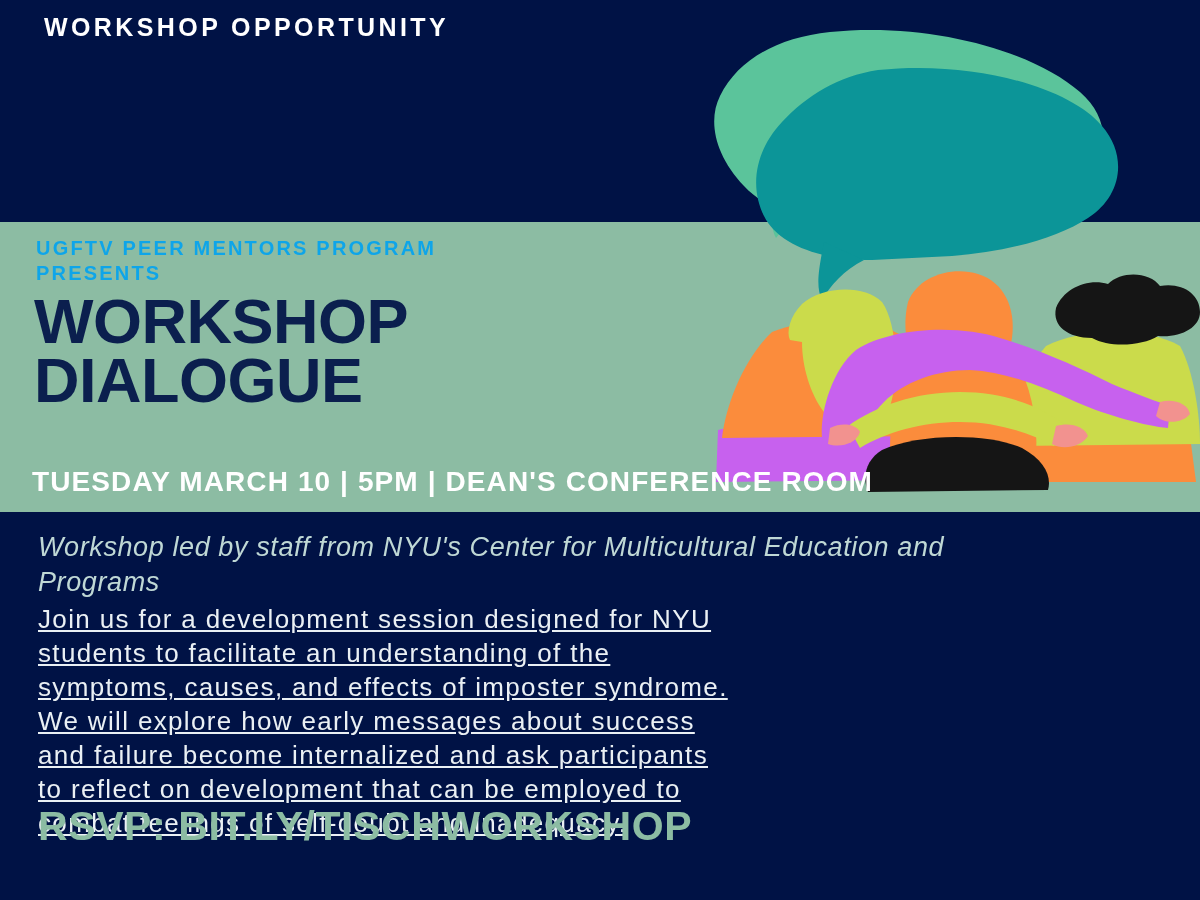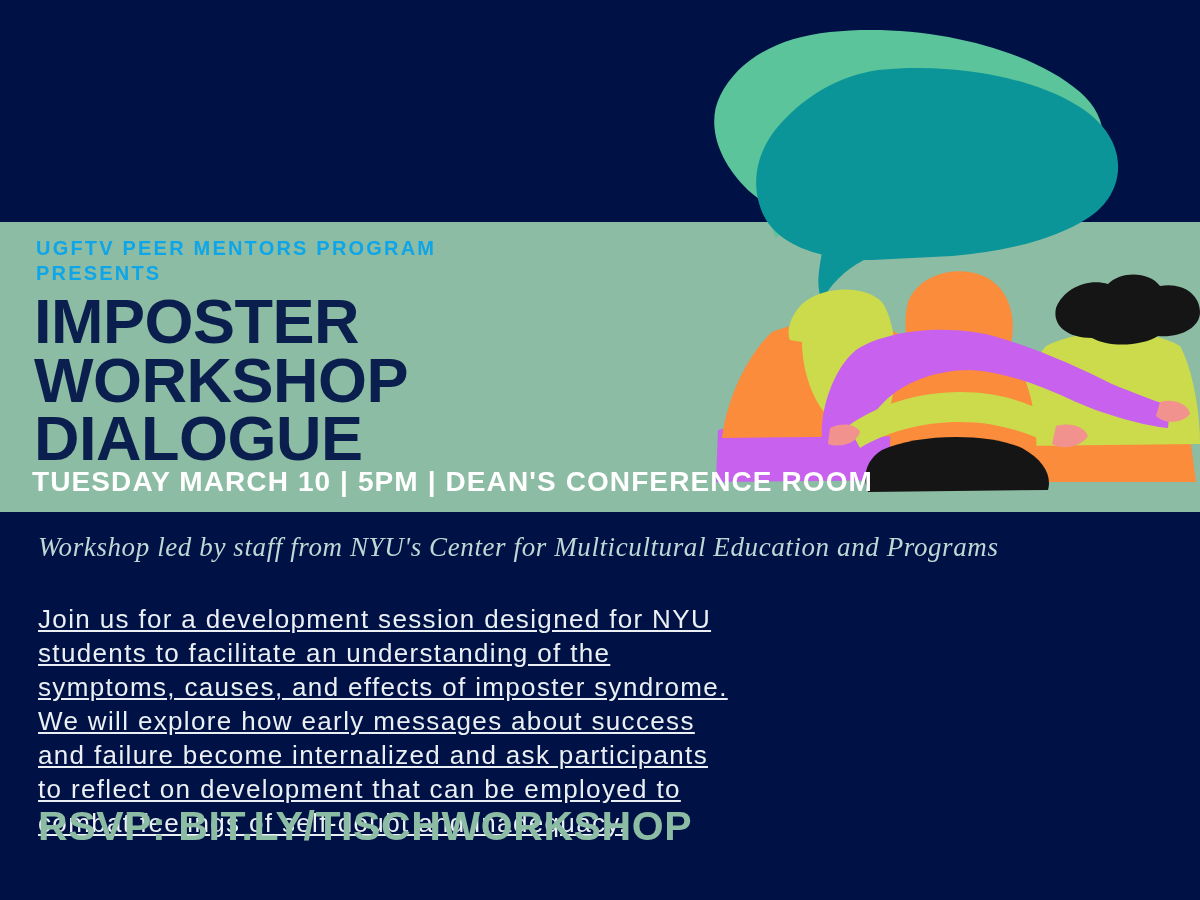--- a/index.html
+++ b/index.html
@@ -91,21 +91,20 @@
   .ledby {
     position: absolute;
     left: 38px; top: 530px;
     width: 1030px;
     color: #BFD8D5;
     font-size: 27px;
     font-style: italic;
     font-weight: 400;
     line-height: 1.3;
     letter-spacing: 0.6px;
-    font-family: Liberation Serif, serif;
   }
 
   .bodycopy {
     position: absolute;
     left: 38px; top: 602px;
     width: 1135px;
     color: #EAF0F4;
     font-size: 26px;
     font-weight: 400;
     line-height: 1.31;
@@ -220,28 +219,28 @@
         <path d="M500 382 C 514 378, 528 384, 530 394 C 522 404, 504 404, 496 396 Z" fill="#F2928F"></path>
 
         <path d="M222 430 C 256 414, 326 412, 362 428
                  C 384 440, 392 456, 388 470
                  L 208 472 C 202 456, 206 440, 222 430 Z" fill="#151515"></path>
       </g>
 
     </svg>
   </div>
 
+  <div class="kicker">WORKSHOP OPPORTUNITY</div>
 
   <div class="presenter">
     <span>UGFTV PEER MENTORS PROGRAM</span><br>
     <span>PRESENTS</span>
   </div>
 
   <div class="maintitle">
-    <span class="tl">IMPOSTER</span>
     <span class="tl">WORKSHOP</span>
     <span class="tl">DIALOGUE</span>
   </div>
 
   <div class="whenwhere">TUESDAY MARCH 10 | 5PM | DEAN'S CONFERENCE ROOM</div>
 
   <div class="ledby">Workshop led by staff from NYU's  Center for Multicultural Education and Programs</div>
 
   <div class="bodycopy">
     <span class="ln">Join us for a development session designed for NYU</span>

